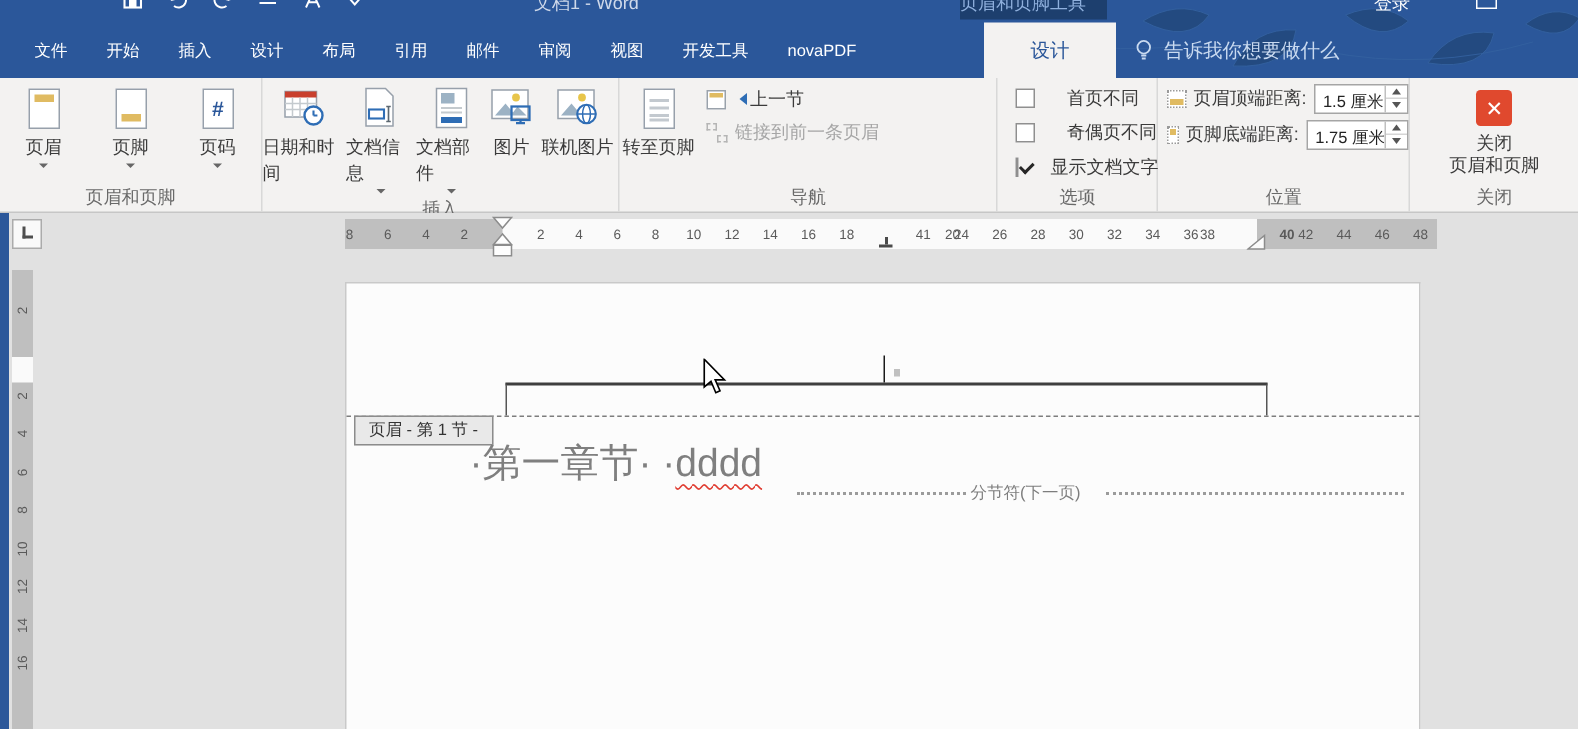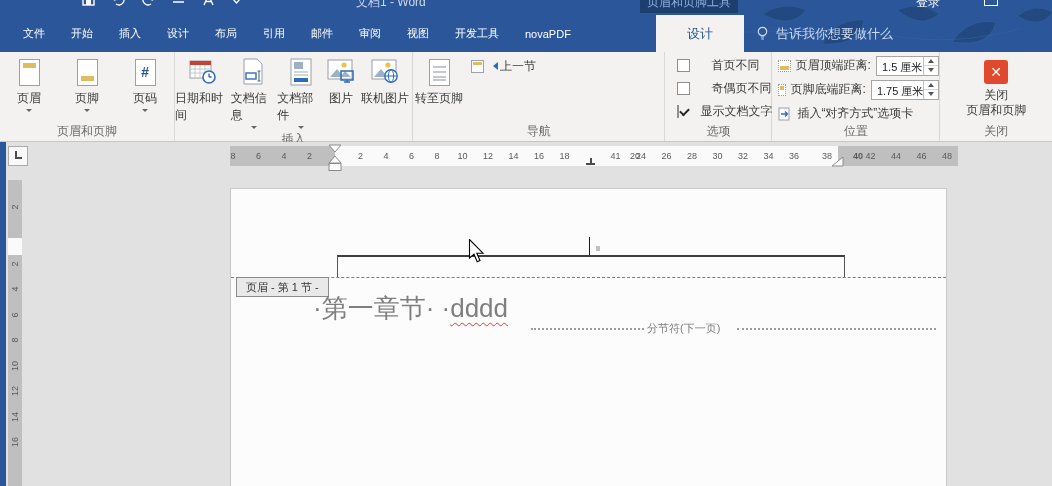--- a/index.html
+++ b/index.html
@@ -9,21 +9,21 @@
 
   
   .top { position:absolute; left:0; top:0; width:1052px; height:52px; background:#2b579a; overflow:hidden; }
   .leaves { position:absolute; right:0; top:0; }
   .qat { position:absolute; left:82px; top:-7px; display:flex; gap:17px; }
   .qat svg { display:block; }
   .title-frag { position:absolute; left:356px; top:-6px; color:#cfd9ea; font-size:12px; }
   .signin { position:absolute; left:916px; top:-6px; color:#ffffff; font-size:12px; }
   .share-box { position:absolute; left:984px; top:-5px; width:14px; height:11px; border:1px solid #fff; }
   .ctx-header { position:absolute; left:640px; top:0; width:98px; height:13px; background:#1d3f6e;
-                overflow:hidden; text-align:center; }
+                overflow:hidden; text-align:left; }
   .ctx-header span { display:block; margin-top:-6px; color:#8fb0dd; font-size:12px; white-space:nowrap; }
   .tabs { position:absolute; left:10px; top:15px; bottom:0; display:flex; }
   .tab { padding:0 13px; display:flex; align-items:center; color:#ffffff; font-size:11px; cursor:default; white-space:nowrap; }
   .tab-active { position:absolute; left:656px; top:15px; bottom:0; width:88px; background:#f3f2f1;
                 color:#2a5699; font-size:13px; display:flex; align-items:center; justify-content:center; }
   .tellme { position:absolute; left:756px; top:15px; bottom:0; display:flex; align-items:center; gap:7px;
             color:#c9daf0; font-size:13px; }
 
   
   .ribbon { position:absolute; left:0; top:52px; width:1052px; height:90px; background:#f3f2f1;
@@ -307,20 +307,27 @@
           <span>转至页脚</span>
         </div>
         <div class="navcol">
           <div class="smallrow">
             <span class="minidoc">
                 <span class="yb"></span>
               </span>
             <span class="tri-l"></span>
             <span>上一节</span>
           </div>
+          <div class="smallrow disabled">
+            <span class="linkic">
+                <i></i>
+                <i></i>
+              </span>
+            <span>链接到前一条页眉</span>
+          </div>
         </div>
       </div>
       <div class="grp-name">导航</div>
     </div>
 
     <div class="grp" style="width:107px">
       <div class="grp-body" style="flex-direction:column; align-items:stretch; justify-content:flex-start;">
         <div class="cbrow">
           <span class="cb"></span>
           <span>首页不同</span>
@@ -365,27 +372,20 @@
             <span class="spinval">1.75 厘米</span>
             <span class="spin">
                 <div>
                   <i class="tri-up"></i>
                 </div>
                 <div>
                   <i class="tri-dn"></i>
                 </div>
               </span>
           </span>
-        </div>
-        <div class="posrow">
-          <svg width="14" height="14" viewBox="0 0 14 14">
-            <rect x="1" y="1" width="10" height="12" fill="#fff" stroke="#97a0ab"></rect>
-            <path d="M3,7 h6 M7,4.5 l2.5,2.5 l-2.5,2.5" fill="none" stroke="#2e6db5" stroke-width="1.4"></path>
-          </svg>
-          <span>插入“对齐方式”选项卡</span>
         </div>
       </div>
       <div class="grp-name">位置</div>
     </div>
 
     <div class="grp" style="width:127px; border-right:none;">
       <div class="closegrp">
         <div class="xicon">✕</div>
         <div class="closelbl">
           <div>关闭</div>
@@ -432,21 +432,21 @@
         <span class="rnum" style="left: 334.5px;">18</span>
         <span class="rnum" style="left: 360px; margin-left: 45px;">20</span>
         <span class="rnum" style="left: 385.5px;">41</span>
         <span class="rnum" style="left: 411px;">24</span>
         <span class="rnum" style="left: 436.5px;">26</span>
         <span class="rnum" style="left: 462px;">28</span>
         <span class="rnum" style="left: 487.5px;">30</span>
         <span class="rnum" style="left: 513px;">32</span>
         <span class="rnum" style="left: 538.5px;">34</span>
         <span class="rnum" style="left: 564px;">36</span>
-        <span class="rnum" style="left: 597px;">38</span>
+        <span class="rnum" style="left: 575px;">38</span>
         <span class="rnum" style="left: 628px; font-weight: bold;">40</span>
         <span class="rnum" style="left: 640.5px;">42</span>
         <span class="rnum" style="left: 666px;">44</span>
         <span class="rnum" style="left: 691.5px;">46</span>
         <span class="rnum" style="left: 717px;">48</span>
       </div>
 
     <div class="v-ruler">
       <div class="v-white"></div>
     <span class="vnum" style="top: 22px;">2</span>

